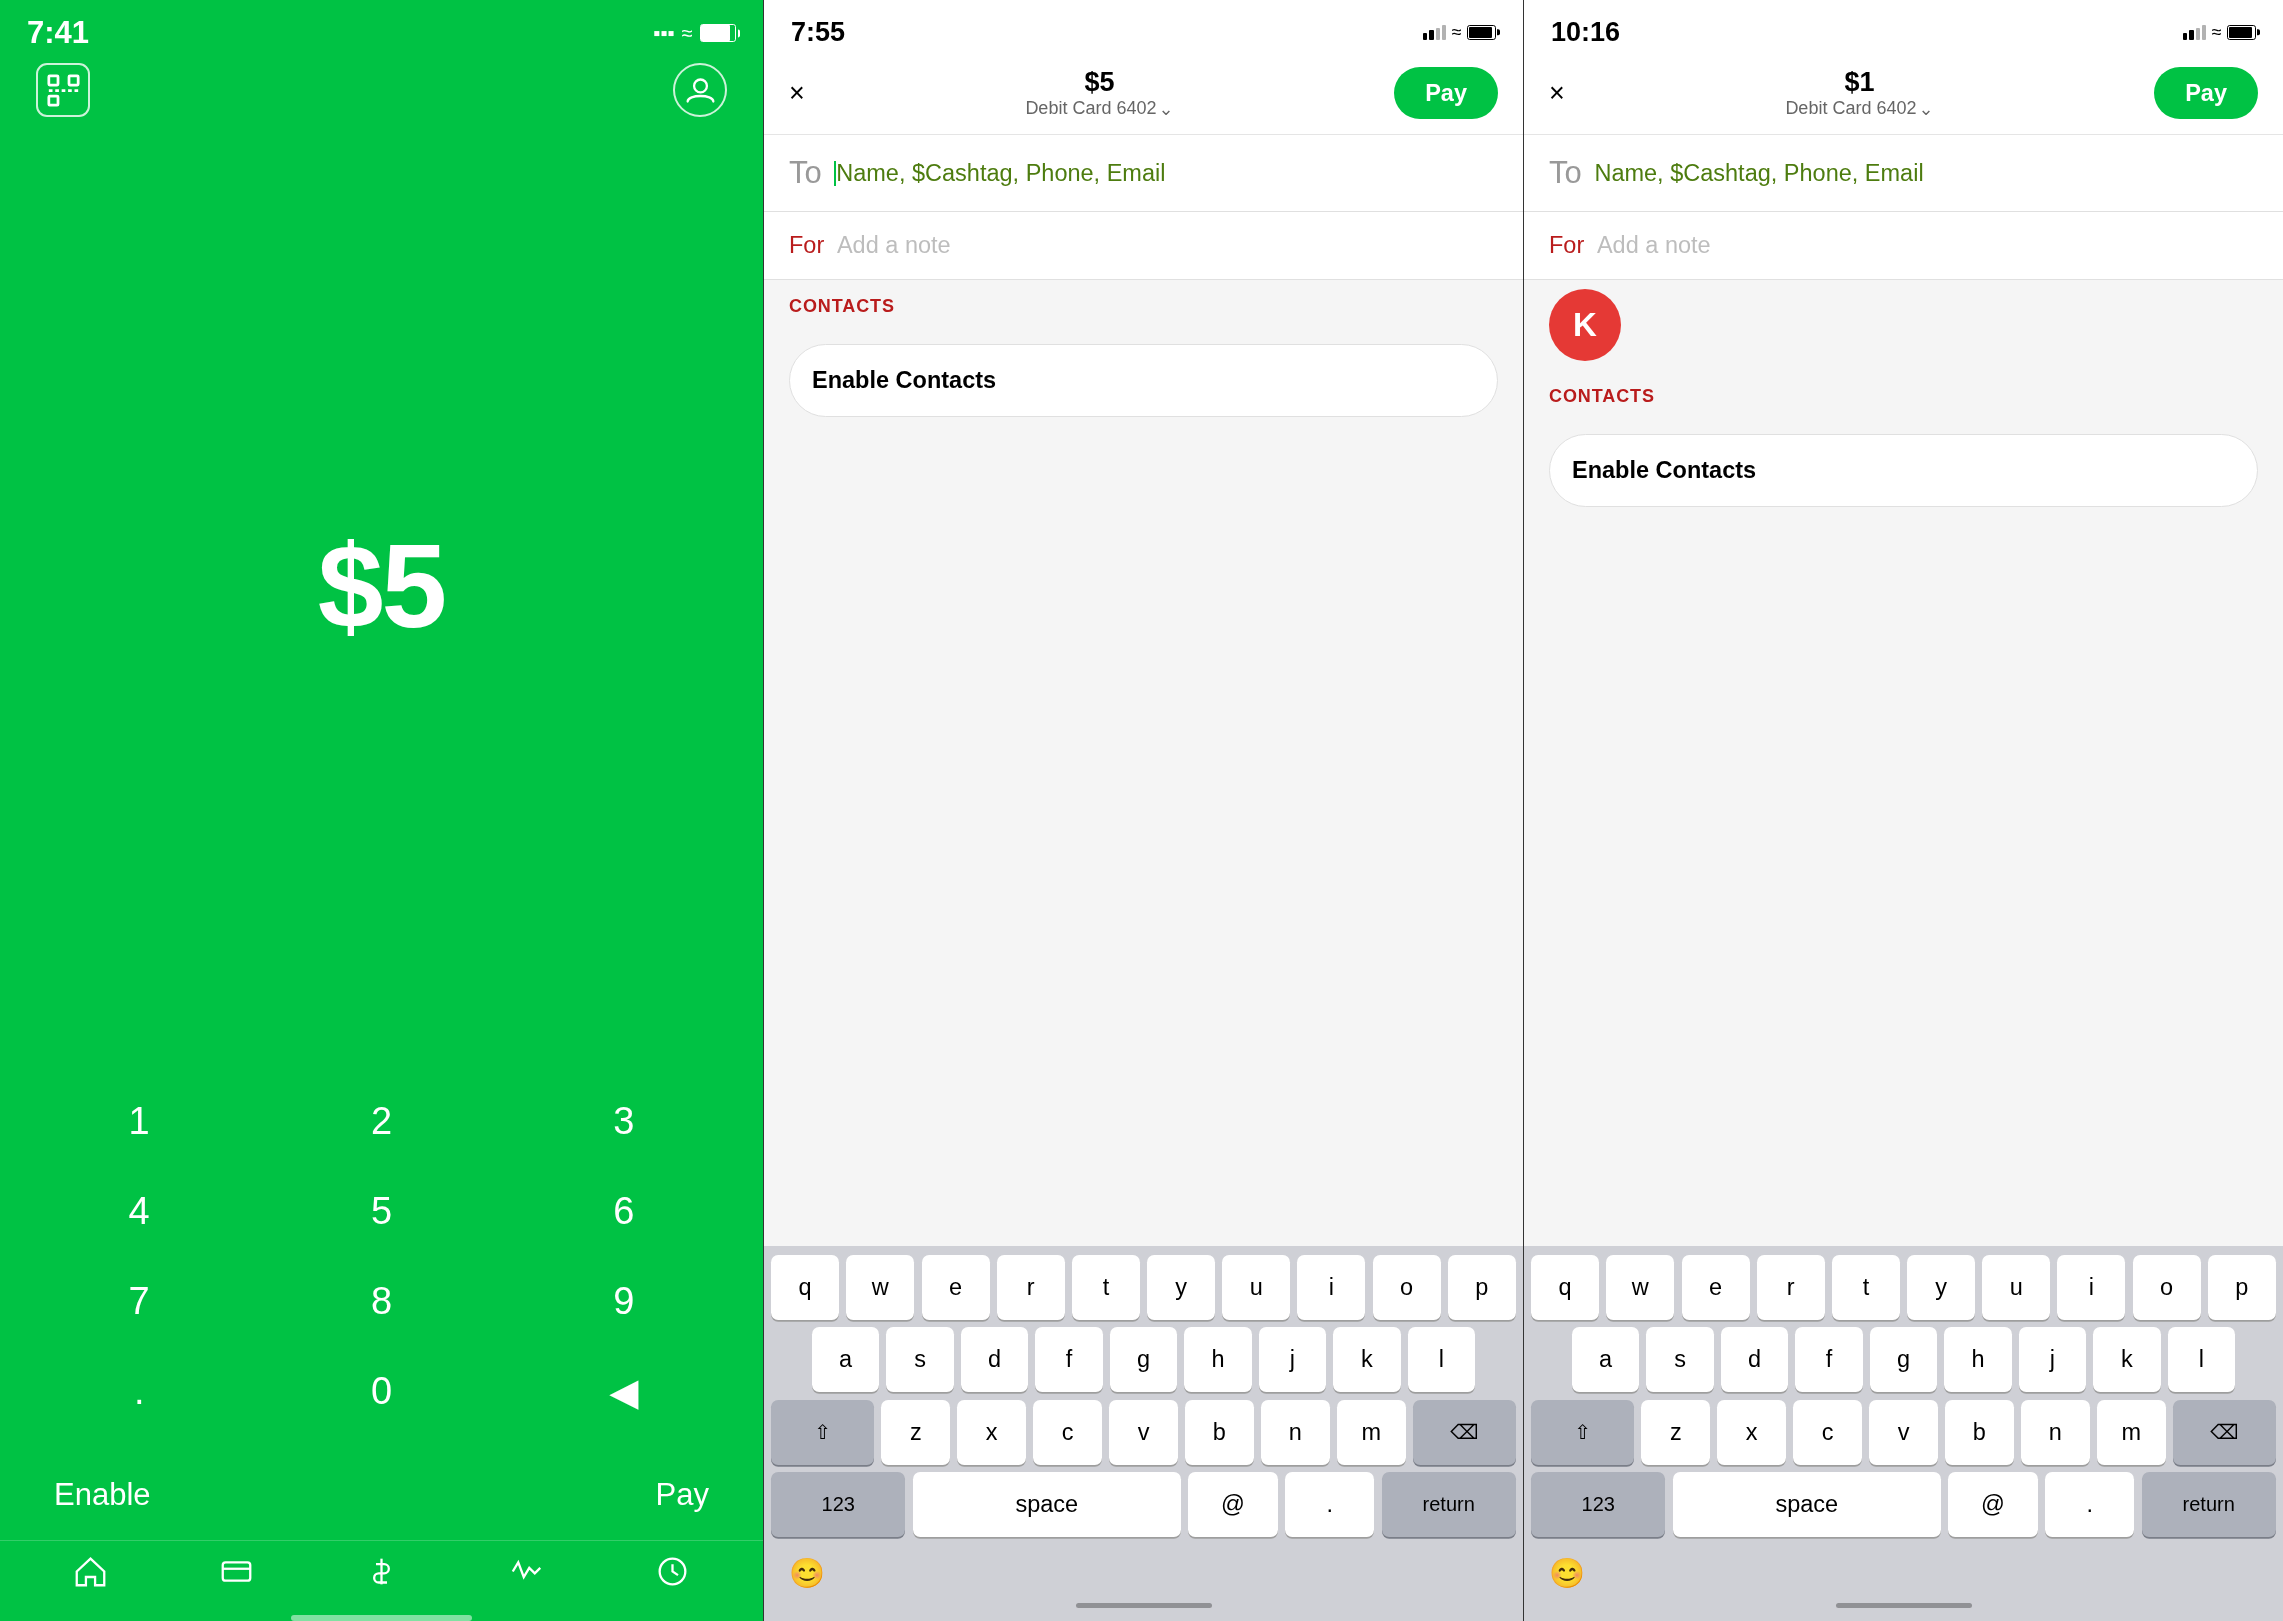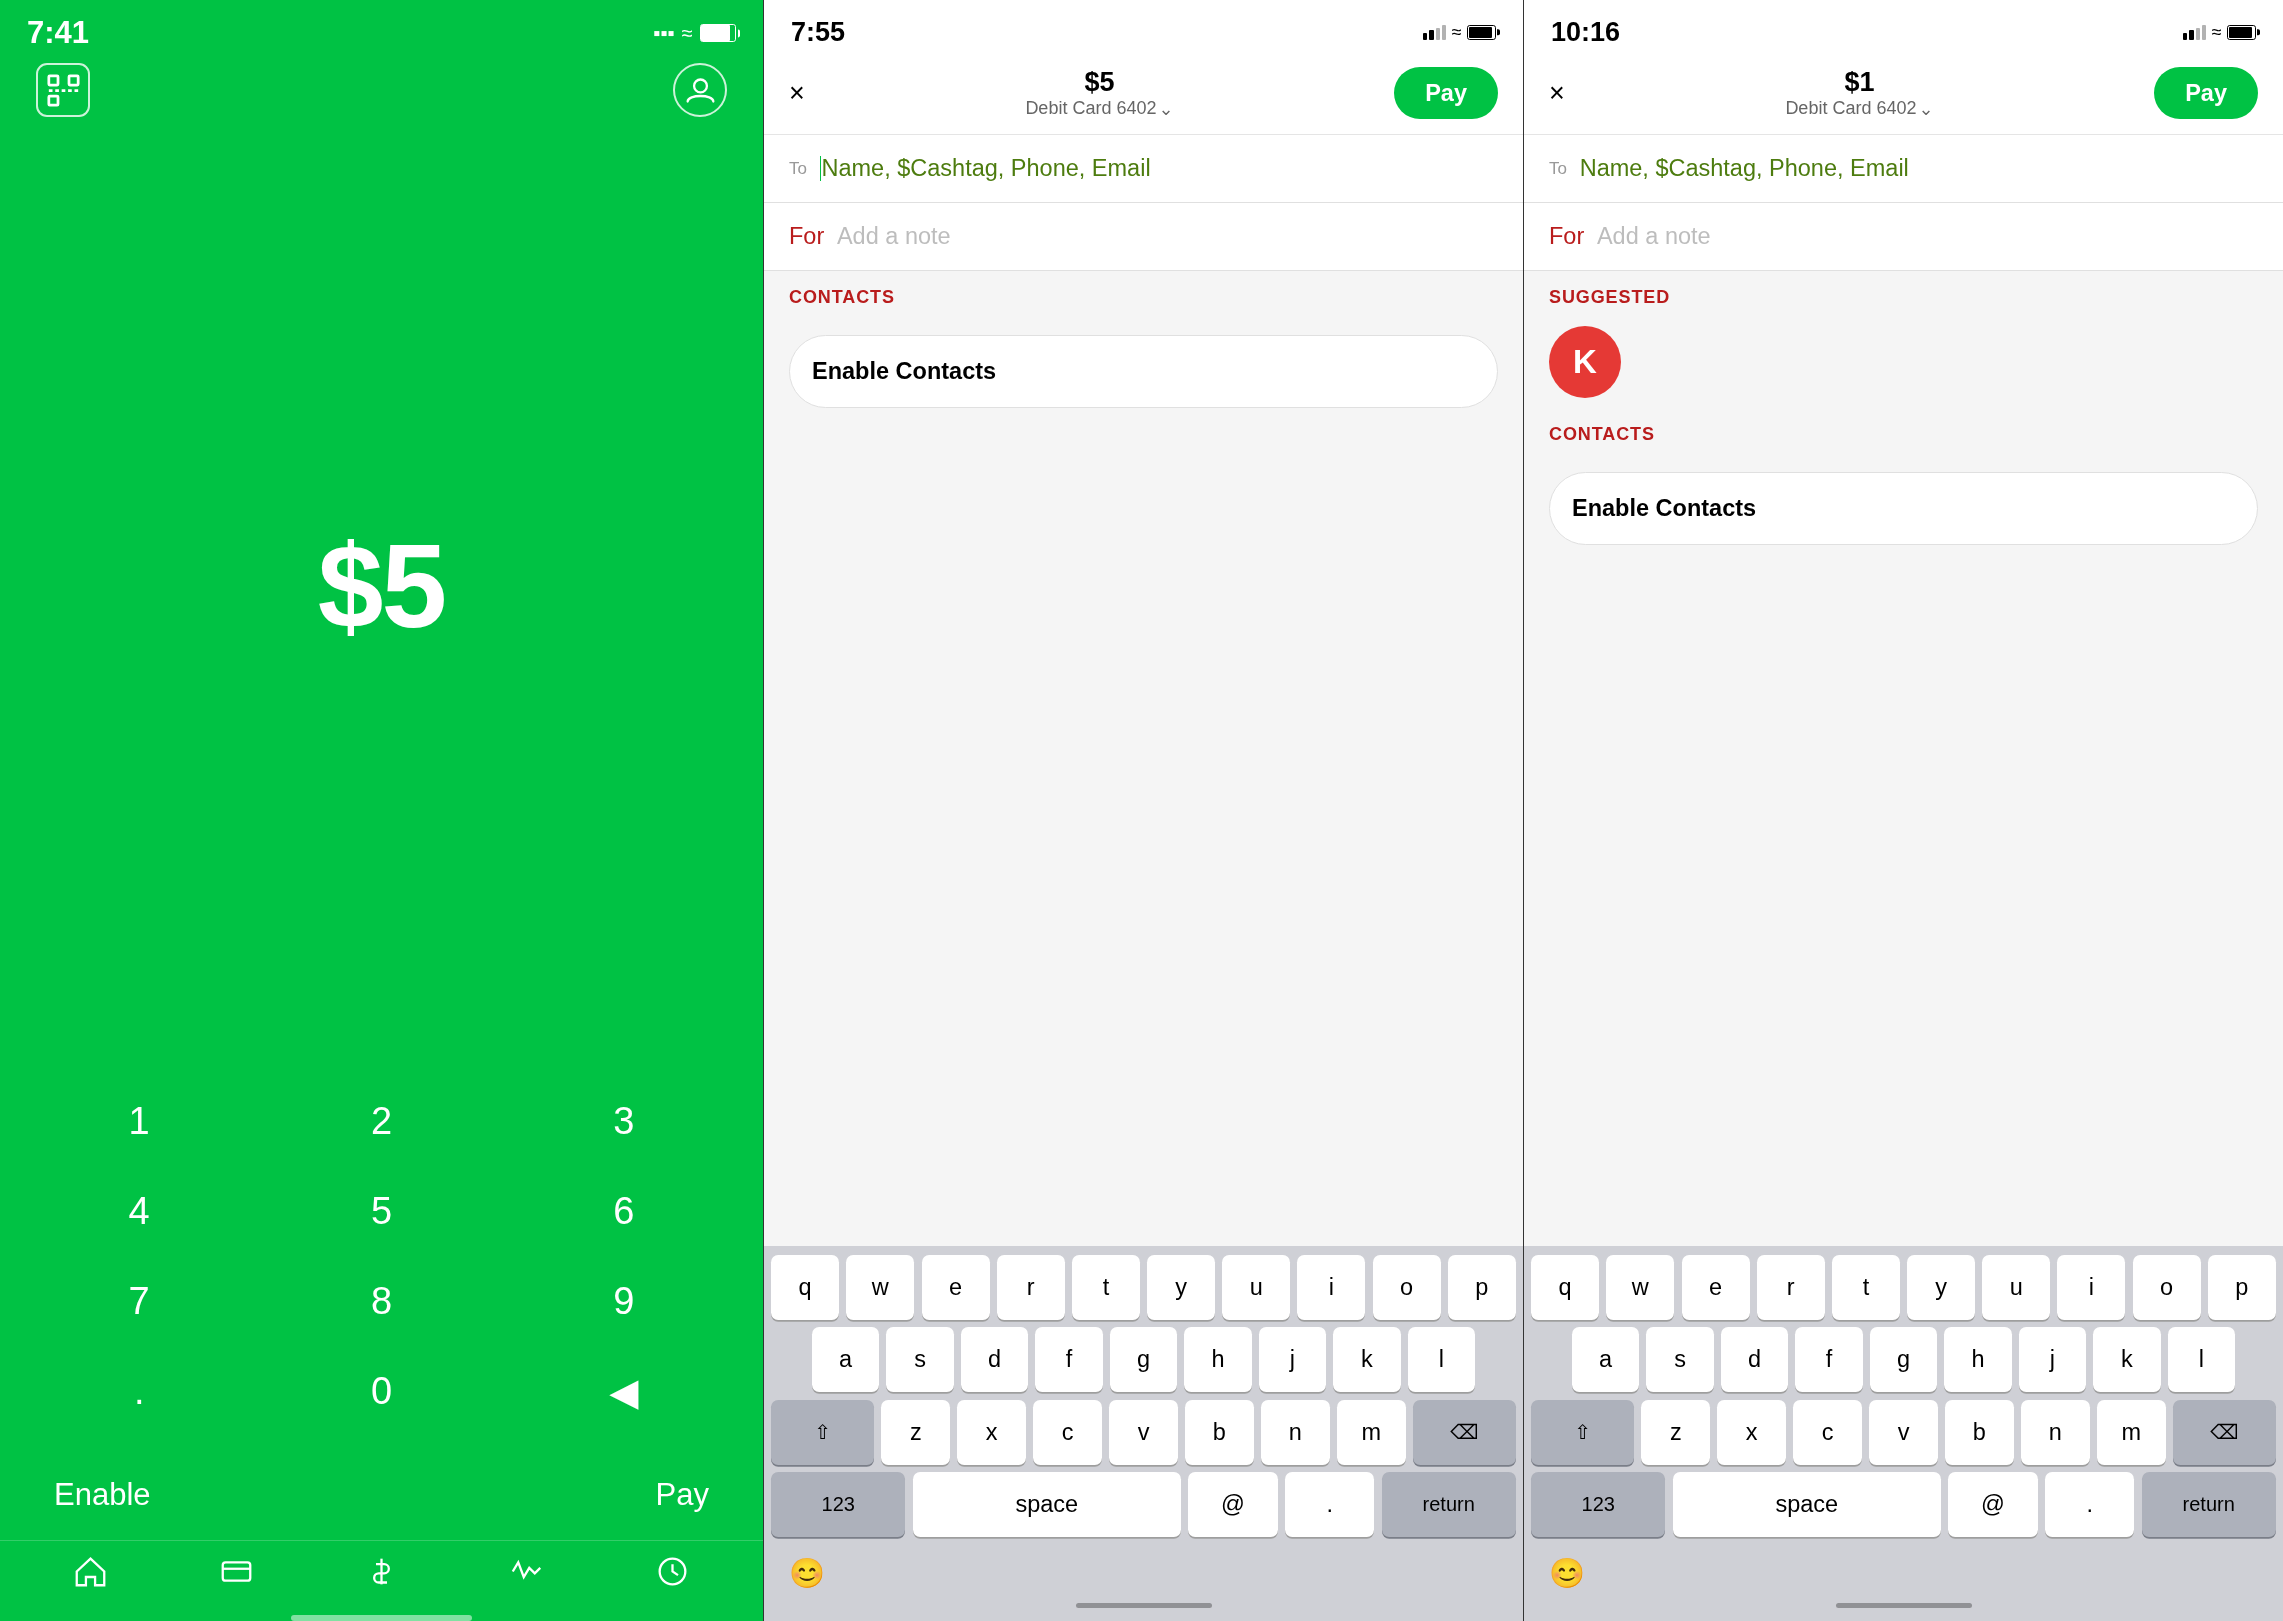--- a/index.html
+++ b/index.html
@@ -272,21 +272,21 @@
     }
 
     .to-row {
       background: white;
       display: flex;
       align-items: center;
       padding: 20px 25px;
       border-bottom: 0.9px solid #E0E0E0;
     }
     .to-label {
-      font-size: 17px;
+      font-size: 31px;
       color: #999;
       margin-right: 12.7px;
       font-weight: 400;
     }
     .to-input {
       font-size: 23.5px;
       color: #4d7c0f;
       border: none;
       outline: none;
       flex: 1;
@@ -649,21 +649,20 @@
   <div class="to-row">
     <span class="to-label">To</span>
     <span class="to-input">Name, $Cashtag, Phone, Email</span>
   </div>
 
   <div class="for-row">
     <span class="for-label">For</span>
     <span class="for-placeholder">Add a note</span>
   </div>
 
-  <div class="section-header">SUGGESTED</div>
   <div class="suggested-avatar">K</div>
 
   <div class="section-header">CONTACTS</div>
   <button class="enable-contacts-btn">Enable Contacts</button>
 
   <div style="flex:1; background:#F5F5F5;"></div>
 
   <div class="keyboard">
     <div class="keyboard-row">
       <div class="key">q</div>

